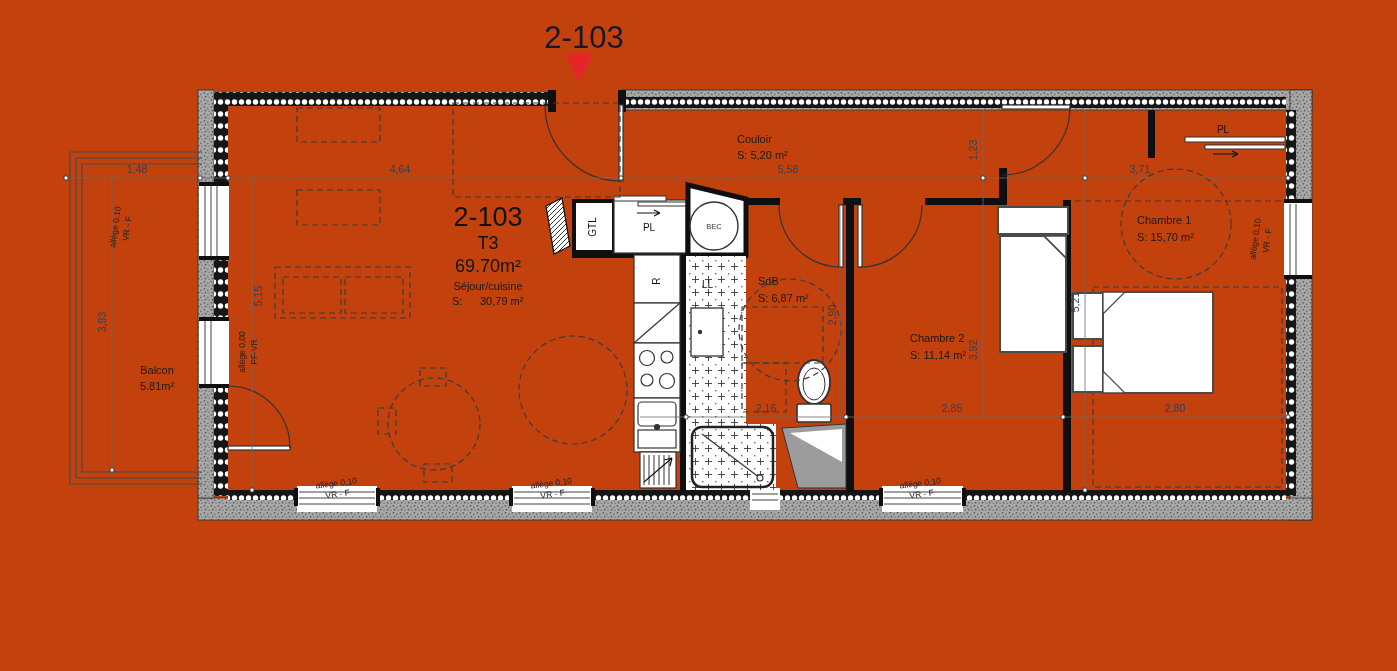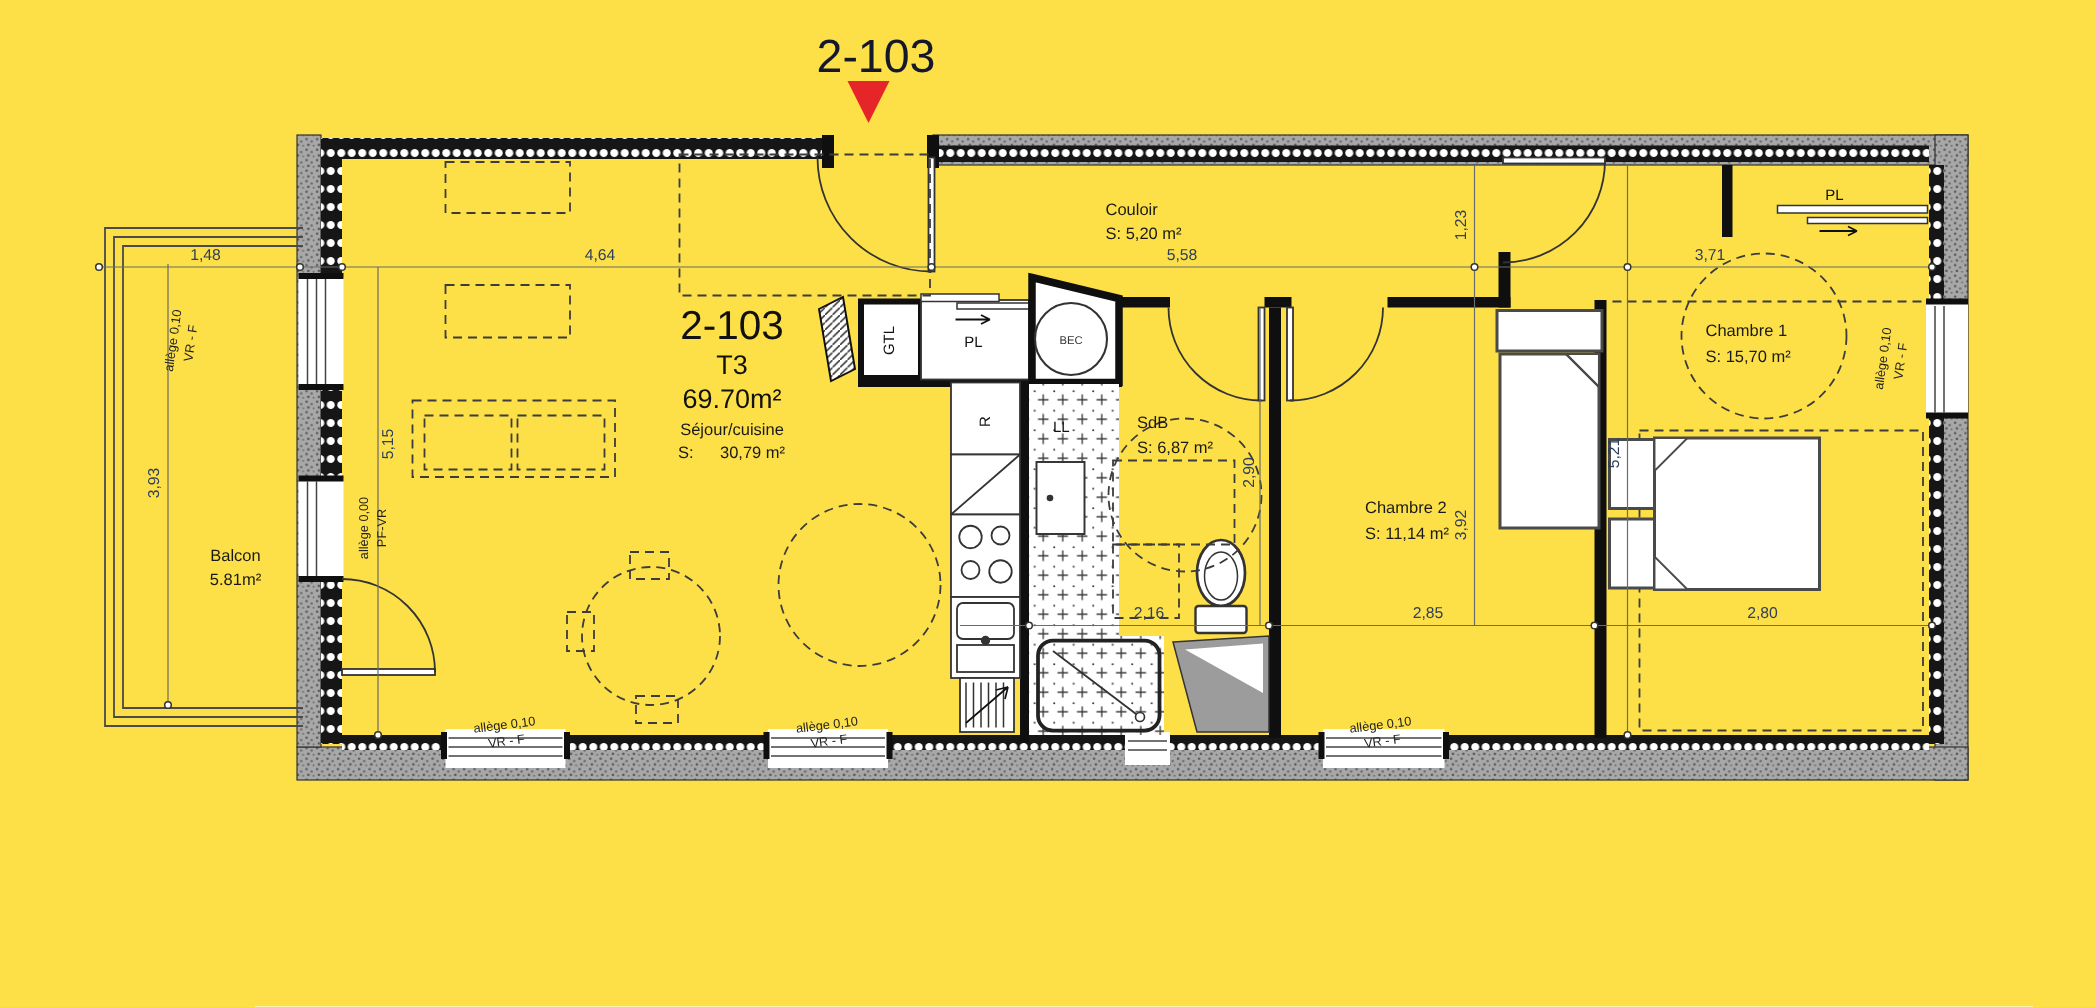--- a/index.html
+++ b/index.html
@@ -1,16 +1,16 @@
 <!DOCTYPE html>
 <html><head>
 <meta charset="utf-8">
 <style>
   html,body{margin:0;padding:0;background:#ffffff;}
-  .stage{position:relative;width:1397px;height:671px;background:#fde047;overflow:hidden;}
+  .stage{position:relative;width:1397px;height:671px;background:#c2410c;overflow:hidden;}
   svg{display:block;}
   svg text{font-family:"Liberation Sans","DejaVu Sans",sans-serif;fill:#1a1a1a;}
   .title-txt{font-size:31px;fill:#15182b;}
   .unit-big{font-size:27px;fill:#111;}
   .unit-mid{font-size:18px;fill:#111;}
   .lbl{font-size:11px;fill:#1a1a1a;}
   .dim{font-size:10.5px;fill:#2e3f5c;}
   .fix{font-size:10px;fill:#111;}
   .fix-s{font-size:7.5px;fill:#333;}
   .tiny{font-size:8.5px;fill:#222;}

